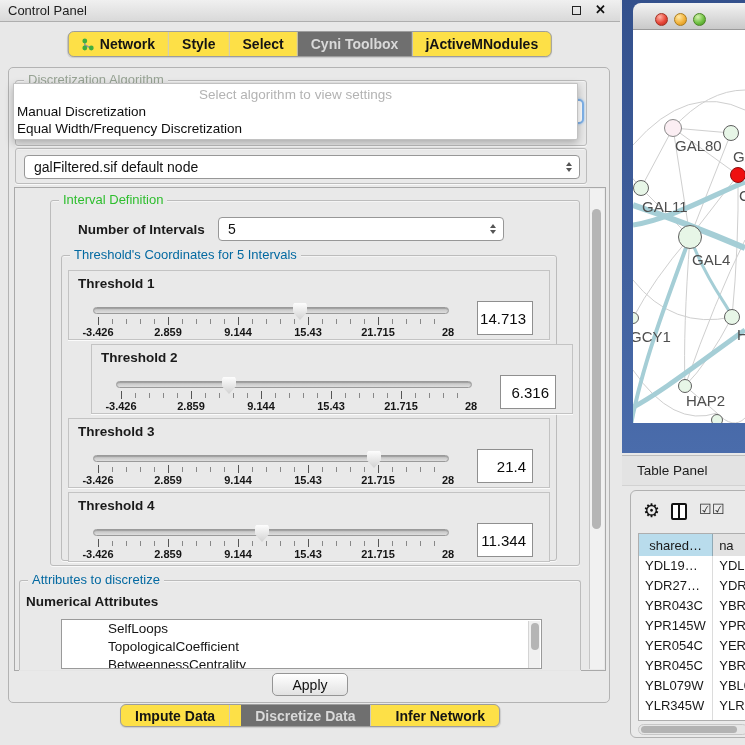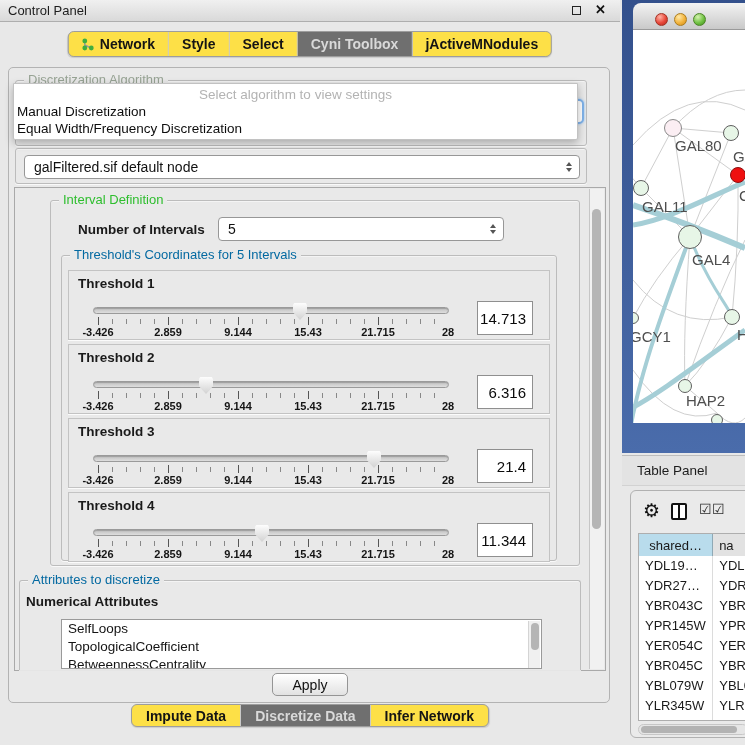--- a/index.html
+++ b/index.html
@@ -25,21 +25,21 @@
 
   
   .tabstrip { position:absolute; left:50%; transform:translateX(-50%); display:flex;
     background:#fde047; border:1px solid #9d9d9d; border-radius:6px; overflow:hidden; height:26px;
     box-shadow:0 1px 1px rgba(0,0,0,.12); }
   .tabstrip .tab { display:flex; align-items:center; gap:5px; padding:0 13px; font-size:14px;
     font-weight:bold; color:#141414; border-right:1px solid #c9c9c9; cursor:default; white-space:nowrap; }
   .tabstrip .tab:last-child { border-right:none; }
   .tabstrip .tab.selected { background:#6f6f6f; color:#d9d9d9; }
   #top-tabs { top:31px; }
-  #bottom-tabs { top:704px; height:23px; }
+  #bottom-tabs { top:704px; height:23px;gap:11px; }
   #bottom-tabs .tab { padding:0 14px; }
 
   
   .outer-panel { position:absolute; left:8px; top:67px; width:602px; height:636px;
     background:#e9e9e9; border:1px solid #b3b3b3; border-radius:5px; }
 
   .groupbox { position:absolute; border:1px solid #bcbcbc; border-radius:3px;
     box-shadow:0 1px 0 rgba(255,255,255,.7), inset 0 1px 0 rgba(255,255,255,.5); }
   .groupbox > .gb-title { position:absolute; top:-8px; left:8px; background:#e9e9e9;
     padding:0 4px; font-size:13px; line-height:14px; white-space:nowrap; }
@@ -93,21 +93,21 @@
   .ticks .major { position:absolute; inset:0;
     background-image:repeating-linear-gradient(to right,#555 0 1px,transparent 1px 70px);
     height:8px; }
   .tick-labels { position:absolute; left:5px; top:23px; width:350px; height:12px; }
   .tick-label { position:absolute; transform:translateX(-50%); font-size:11px; font-weight:bold; color:#151515; white-space:nowrap; }
   .value-field { position:absolute; left:408px; top:30px; width:56px; height:34px;
     background:#fff; border:1px solid #8f8f8f; font-size:15px; color:#0a0a0a;
     display:flex; align-items:center; justify-content:flex-end; padding-right:6px; }
 
   
-  .attr-list { position:absolute; background:#fff; border:1px solid #9a9a9a; overflow:hidden; }
+  .attr-list { position:absolute; background:#fff; border:1px solid #9a9a9a; overflow:hidden;padding-left:40px; }
   .attr-list .li { height:18px; line-height:18px; font-size:13.5px; padding-left:6px; color:#141414; }
   .list-scroll { position:absolute; right:1px; top:1px; width:12px; height:48px; background:#f0f0f0; border-left:1px solid #d4d4d4; }
   .list-scroll .thumb { position:absolute; left:2px; top:2px; width:8px; height:27px; background:#b5b5b5; border-radius:4px; }
 
   .apply-wrap { position:absolute; left:0; top:605px; width:602px; display:flex; justify-content:center; }
   .apply-btn { height:23px; padding:0 19px; font-size:14px; color:#111;
     background:linear-gradient(#ffffff,#e2e2e2); border:1px solid #959595; border-radius:5px; }
 
   
   #net-window { position:absolute; left:622px; top:0; width:123px; height:453px;
@@ -237,21 +237,21 @@
                   <span class="tick-label" style="left: 40%;">9.144</span>
                   <span class="tick-label" style="left: 60%;">15.43</span>
                   <span class="tick-label" style="left: 80%;">21.715</span>
                   <span class="tick-label" style="left: 100%;">28</span>
                 </div>
                 <div class="slider-thumb" style="left: 200px;"></div>
               </div>
               <div class="value-field">14.713</div>
             </div>
 
-            <div class="thr-row" style="top: 88px;">
+            <div class="thr-row" style="top: 88px; margin-left: 23px;">
               <span class="thr-label">Threshold 2</span>
               <div class="slider-area">
                 <div class="slider-track"></div>
                 <div class="ticks">
                   <div class="minor"></div>
                   <div class="major"></div>
                 </div>
                 <div class="tick-labels">
                   <span class="tick-label" style="left: 0%;">-3.426</span>
                   <span class="tick-label" style="left: 20%;">2.859</span>

